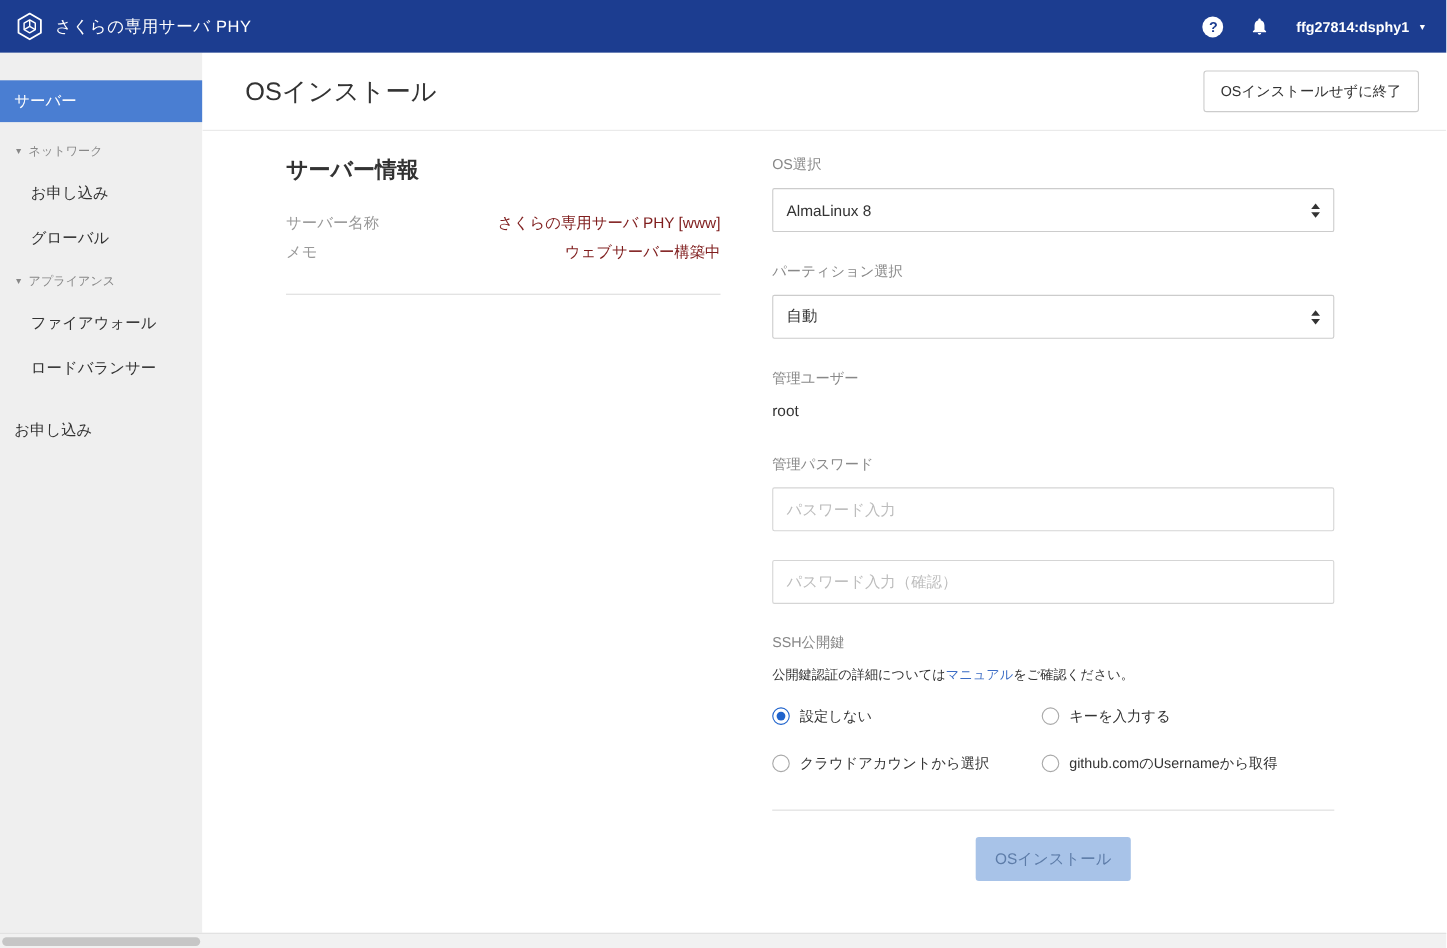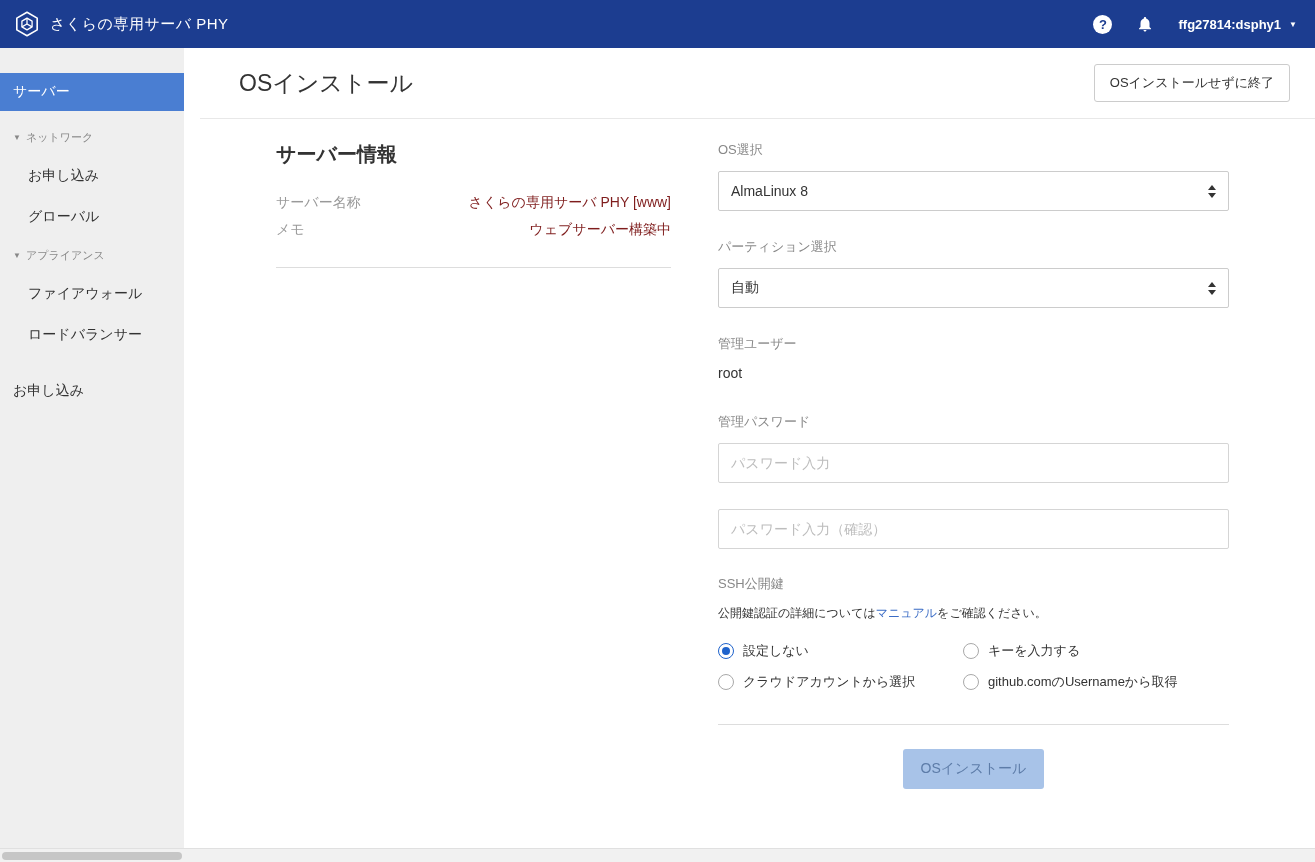--- a/index.html
+++ b/index.html
@@ -47,21 +47,21 @@
   }
   .side-section .tri { font-size: 8px; color: #888; }
   .side-sub {
     height: 24px; display: flex; align-items: center; padding-left: 28px;
     font-size: 14px; color: #333; cursor: pointer; margin-top: 17px;
   }
 
   
   .main {
     position: absolute; top: 48px; left: 184px; right: 0; bottom: 14px;
-    background: #fff; overflow: hidden; padding-left: 16px;
+    background: #fff; overflow: hidden;
   }
   .page-header {
     height: 71px; display: flex; align-items: center; justify-content: space-between;
     padding: 0 25px 0 39px; border-bottom: 1px solid #e8e8e8;
   }
   .page-title { font-size: 23px; font-weight: normal; color: #333; }
   .exit-btn {
     background: #fff; border: 1px solid #ccc; border-radius: 3px;
     padding: 9px 15px; font-size: 13px; color: #333; cursor: pointer;
     font-family: inherit;
@@ -91,21 +91,21 @@
   .spinner .down { width: 0; height: 0; border-left: 4px solid transparent; border-right: 4px solid transparent; border-top: 5px solid #333; }
   .plain-value { font-size: 14px; color: #333; margin-bottom: 32px; }
   .text-input {
     width: 100%; height: 40px; border: 1px solid #d5d5d5; border-radius: 2px;
     padding: 0 12px; font-size: 14px; color: #333; font-family: inherit;
     margin-bottom: 26px; outline: none; display: block;
   }
   .text-input::placeholder { color: #bdbdbd; }
   .ssh-note { font-size: 12px; color: #333; margin-bottom: 20px; }
   .link { color: #3b6cc5; text-decoration: none; cursor: pointer; }
-  .radio-grid { display: grid; grid-template-columns: 245px 1fr; row-gap: 13px; }
+  .radio-grid { display: grid; grid-template-columns: 245px 1fr; row-gap: 25px; }
   .radio-item { display: flex; align-items: center; gap: 9px; cursor: pointer; }
   .radio {
     width: 16px; height: 16px; border-radius: 50%; border: 1px solid #a9a9a9;
     background: #fff; position: relative; flex: 0 0 auto;
   }
   .radio.checked { border-color: #1f63cc; }
   .radio.checked::after {
     content: ""; position: absolute; left: 3px; top: 3px; right: 3px; bottom: 3px;
     border-radius: 50%; background: #1f63cc;
   }

